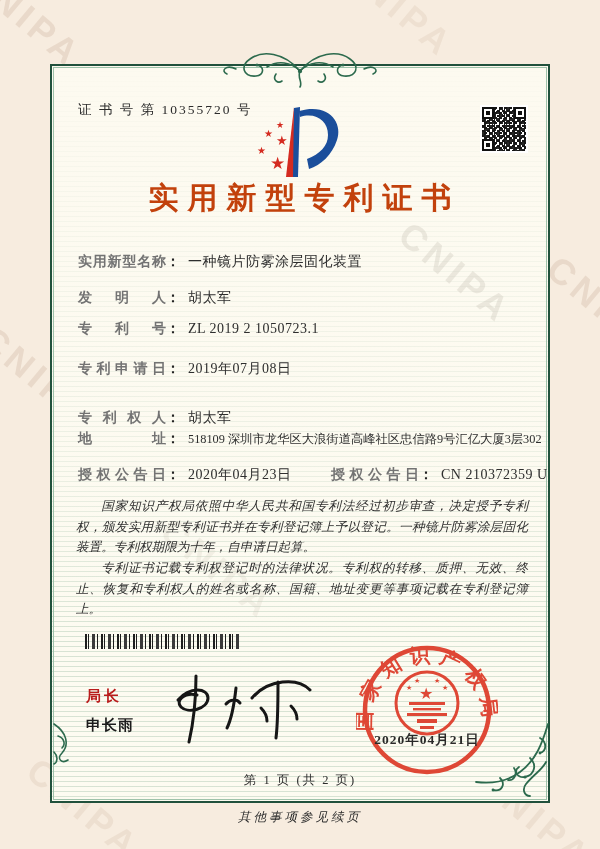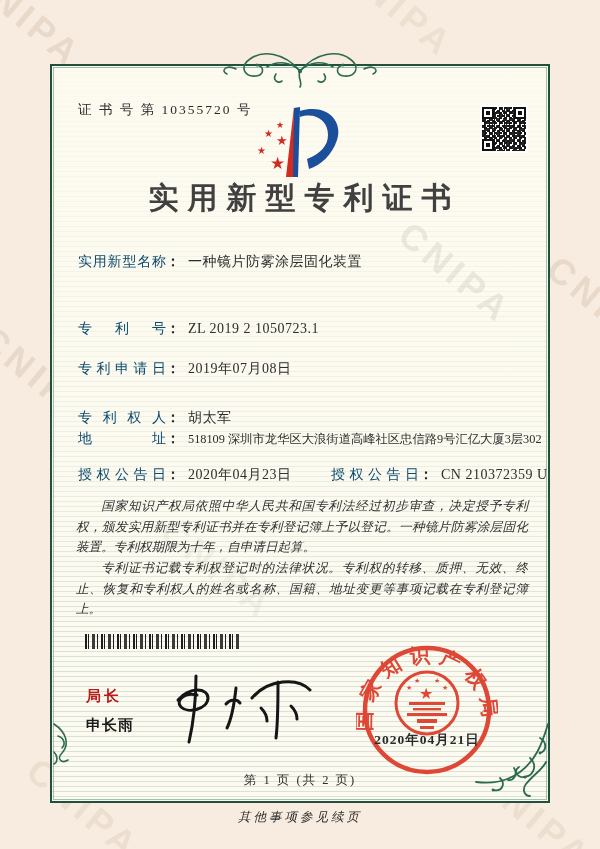--- a/index.html
+++ b/index.html
@@ -22,25 +22,25 @@
                            rgba(253,250,240,0.55) 55%, rgba(253,250,240,0.05) 78%),
            repeating-linear-gradient(180deg, rgba(122,168,138,0.30) 0px, rgba(122,168,138,0.30) 1px,
                            rgba(0,0,0,0) 1px, rgba(0,0,0,0) 5px);}
   .frame-inner{position:absolute;inset:1px;border:1px solid #9fc2aa;}
 
   .content{position:absolute;inset:0;z-index:2;border-radius:8px;}
 
   .cert-no{position:absolute;left:78px;top:101px;font-size:13.5px;letter-spacing:2px;color:#2b2b2b;}
 
   .title{position:absolute;left:50px;top:178px;width:500px;text-align:center;
-         font-size:30px;font-weight:bold;letter-spacing:9px;text-indent:9px;color:#404040;}
+         font-size:30px;font-weight:bold;letter-spacing:9px;text-indent:9px;color:#c2410c;}
 
   .field{position:absolute;left:78px;font-size:14px;color:#2e2e2e;white-space:nowrap;}
   .field .label{display:inline-block;width:88px;text-align:justify;text-align-last:justify;
-                font-weight:normal;color:#0c4a6e;vertical-align:bottom;}
+                font-weight:bold;color:#737373;vertical-align:bottom;}
   .field .colon{font-weight:bold;margin-right:8px;color:#222;}
   .field .value{letter-spacing:0.5px;}
   .field .value.small{font-size:12.3px;letter-spacing:0;margin-top:28px;}
   .field .pair2{margin-left:36px;}
 
   .paras{position:absolute;left:76px;top:496px;width:452px;font-size:12.6px;line-height:1.64;
          color:#2f2f2f;text-align:justify;font-style:italic;}
   .paras p{margin:0;text-indent:2em;}
 
   .barcode{position:absolute;left:85px;top:634px;width:156px;height:15px;
@@ -142,20 +142,23 @@
       <span class="qr-finder bl">
           <i></i>
         </span>
     </div>
   </div>
 
   <div class="title">实用新型专利证书</div>
 
   <div class="field" style="top:253px;">
     <span class="label">实用新型名称</span><span class="colon">：</span><span class="value">一种镜片防雾涂层固化装置</span>
+  </div>
+  <div class="field" style="top:289px;">
+    <span class="label">发明人</span><span class="colon">：</span><span class="value">胡太军</span>
   </div>
   <div class="field" style="top:320px;">
     <span class="label">专利号</span><span class="colon">：</span><span class="value">ZL 2019 2 1050723.1</span>
   </div>
   <div class="field" style="top:360px;">
     <span class="label">专利申请日</span><span class="colon">：</span><span class="value">2019年07月08日</span>
   </div>
   <div class="field" style="top:409px;">
     <span class="label">专利权人</span><span class="colon">：</span><span class="value">胡太军</span>
   </div>

